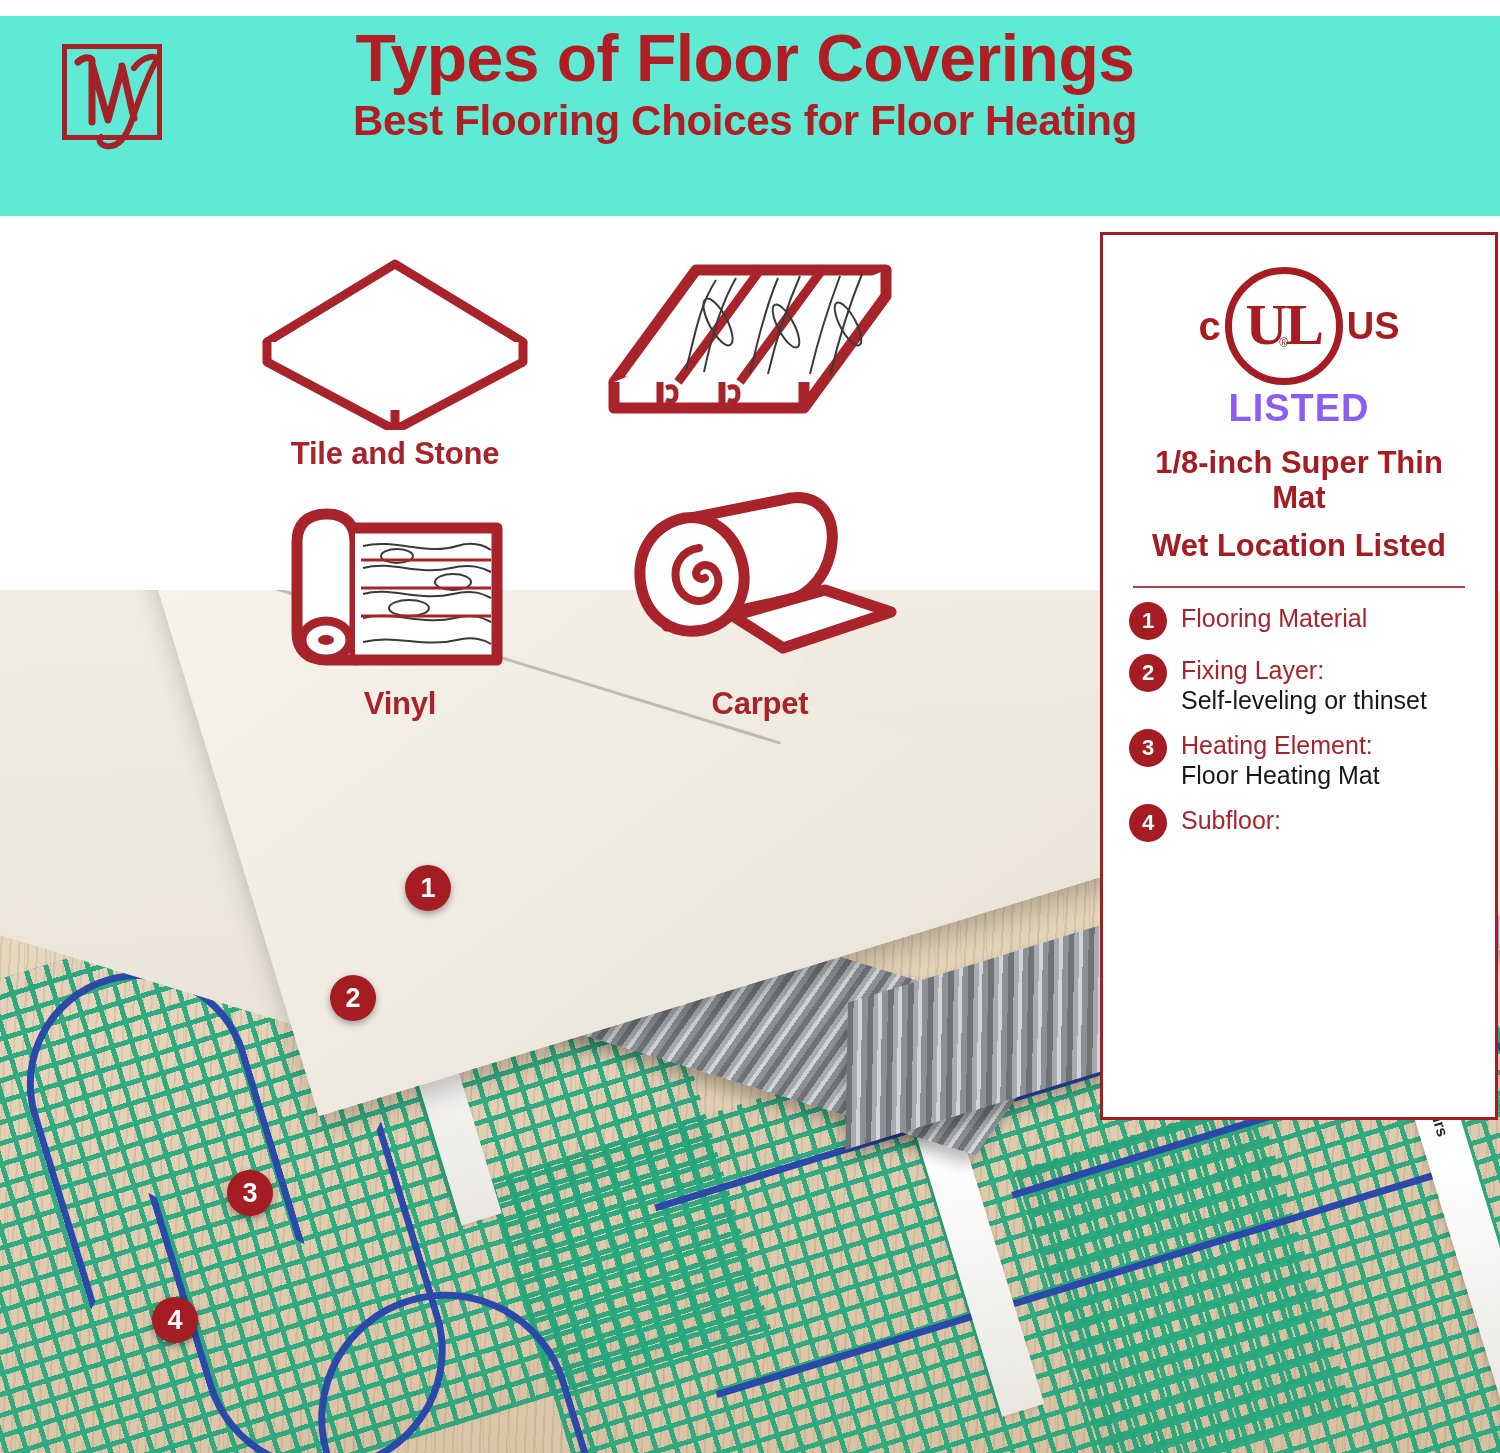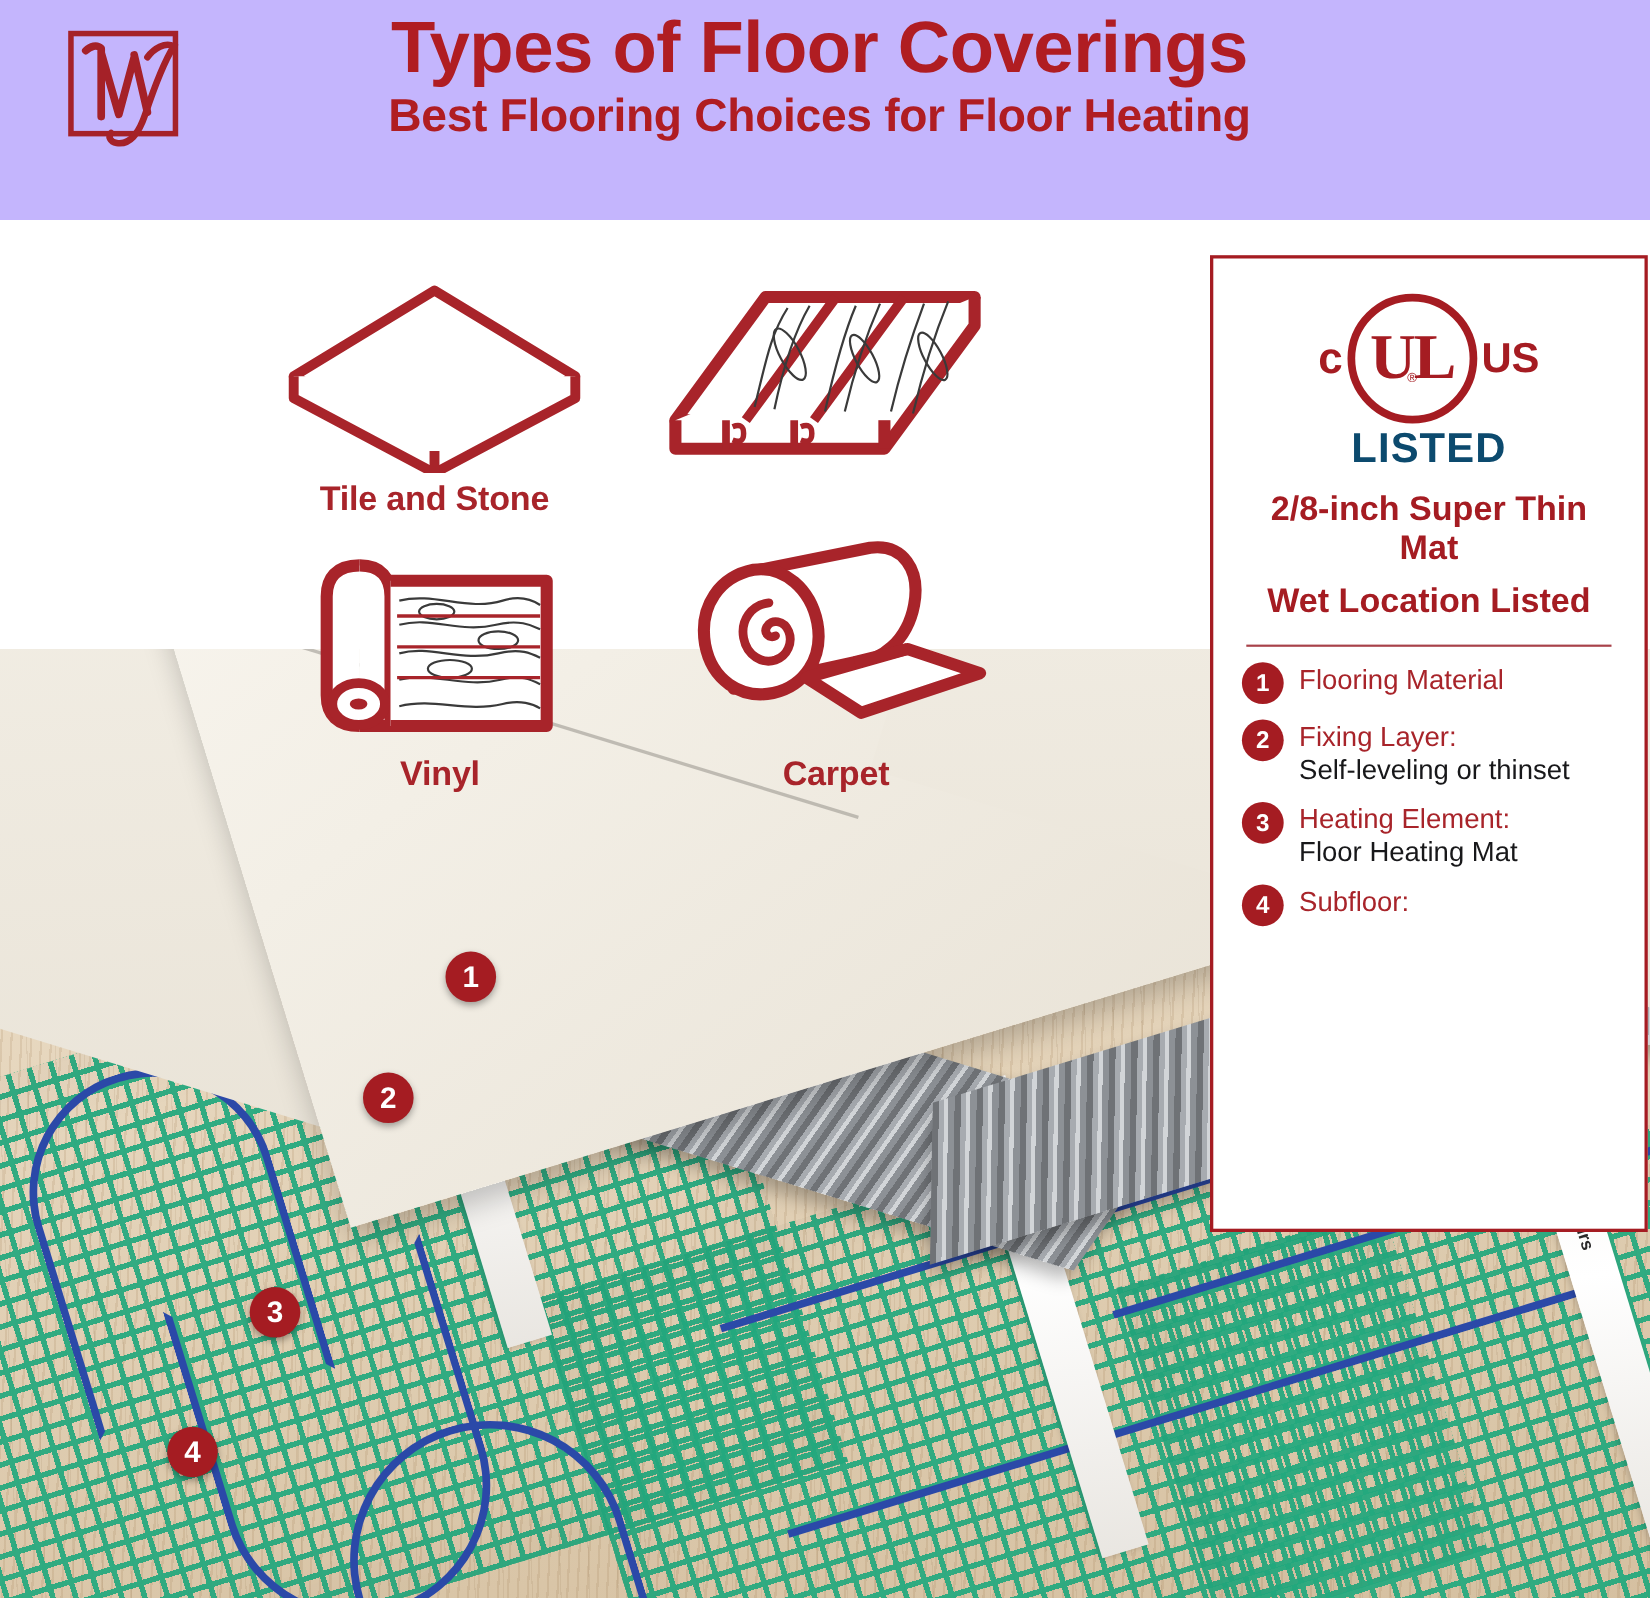--- a/index.html
+++ b/index.html
@@ -1,20 +1,20 @@
 <!DOCTYPE html>
 <html><head>
 <meta charset="utf-8">
 <style>
   html,body{margin:0;padding:0;background:#fff;}
   body{font-family:"Liberation Sans",sans-serif;}
   #stage{position:relative;width:1500px;height:1453px;background:#ffffff;overflow:hidden;}
 
   
-  #header{position:absolute;left:0;top:0;width:1500px;height:200px;background:#c4b5fd;z-index:40;}
+  #header{position:absolute;left:0;top:16px;width:1500px;height:200px;background:#5eead4;z-index:40;}
   #logo-box{position:absolute;left:48px;top:18px;width:128px;height:118px;}
   #logo-box .sq{position:absolute;left:14px;top:10px;width:100px;height:96px;border:5px solid #A52128;box-sizing:border-box;}
   #logo-box svg{position:absolute;left:0;top:0;}
   #title-wrap{position:absolute;left:180px;top:8px;width:1130px;text-align:center;}
   #main-title{font-size:66px;line-height:1.04;font-weight:700;color:#B01D22;
      letter-spacing:-.5px;font-family:"Liberation Sans",sans-serif;}
   #sub-title{margin-top:6px;font-size:42px;line-height:1.05;font-weight:700;color:#B01D22;
      letter-spacing:-.3px;}
 
   
@@ -68,21 +68,21 @@
   #ul-mark{display:flex;flex-direction:column;align-items:center;margin-top:8px;}
   .ulrow{display:flex;align-items:center;justify-content:center;}
   .ul-c{font-size:40px;font-weight:700;color:#A51C22;margin-right:4px;line-height:1;}
   .ul-us{font-size:38px;font-weight:700;color:#A51C22;margin-left:4px;line-height:1;}
   .ul-circle{width:104px;height:104px;border:7px solid #A51C22;border-radius:50%;position:relative;}
   .ul-circle .letters{position:absolute;left:0;right:0;top:50%;transform:translateY(-52%);
       text-align:center;font-size:58px;font-weight:700;color:#A51C22;line-height:1;
       font-family:"Liberation Serif",serif;letter-spacing:-2px;}
   .ul-circle .reg{position:absolute;left:50%;top:60%;transform:translateX(-50%);
       font-size:12px;color:#A51C22;}
-  .ul-listed{font-size:38px;font-weight:700;color:#0c4a6e;letter-spacing:1px;margin-top:2px;}
+  .ul-listed{font-size:38px;font-weight:700;color:#8b5cf6;letter-spacing:1px;margin-top:2px;}
   .panel-h{font-size:31px;font-weight:700;color:#A51C22;text-align:center;line-height:1.12;margin-top:16px;}
   .panel-h.second{margin-top:14px;}
   #panel-rule{height:2px;background:#A8424A;margin:22px 4px 14px 4px;}
   .legend-item{display:flex;align-items:flex-start;margin-bottom:14px;}
   .legend-num{flex:0 0 auto;width:38px;height:38px;border-radius:50%;background:#A51C22;color:#fff;
      font-size:22px;font-weight:700;display:flex;align-items:center;justify-content:center;margin-right:14px;}
   .legend-txt{font-size:25px;line-height:1.18;padding-top:2px;}
   .legend-title{color:#A8242A;font-weight:400;}
   .legend-desc{color:#18181a;font-weight:400;}
 </style>
@@ -237,21 +237,21 @@
         <span class="ul-c">c</span>
         <span class="ul-circle">
           <span class="letters">UL</span>
           <span class="reg">®</span>
         </span>
         <span class="ul-us">US</span>
       </div>
       <div class="ul-listed">LISTED</div>
     </div>
 
-    <div class="panel-h">2/8-inch Super Thin Mat</div>
+    <div class="panel-h">1/8-inch Super Thin Mat</div>
     <div class="panel-h second">Wet Location Listed</div>
 
     <div id="panel-rule"></div>
 
     <div class="legend-item">
       <div class="legend-num">1</div>
       <div class="legend-txt">
         <span class="legend-title">Flooring Material</span>
       </div>
     </div>

